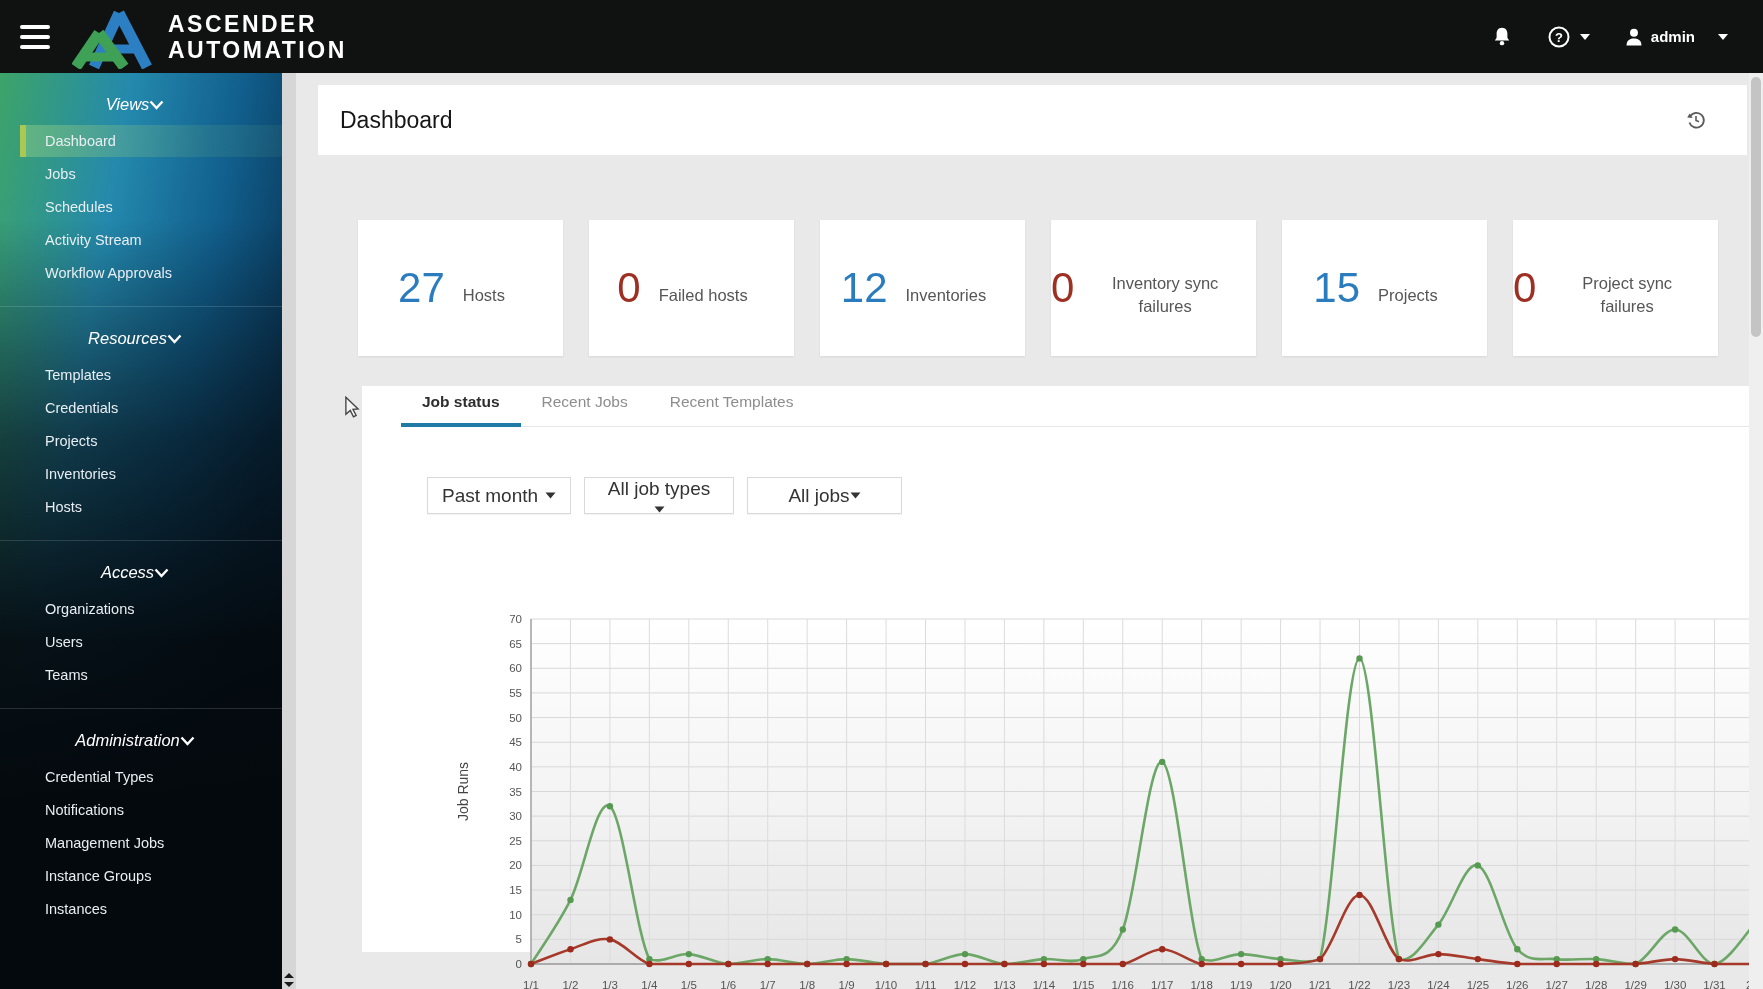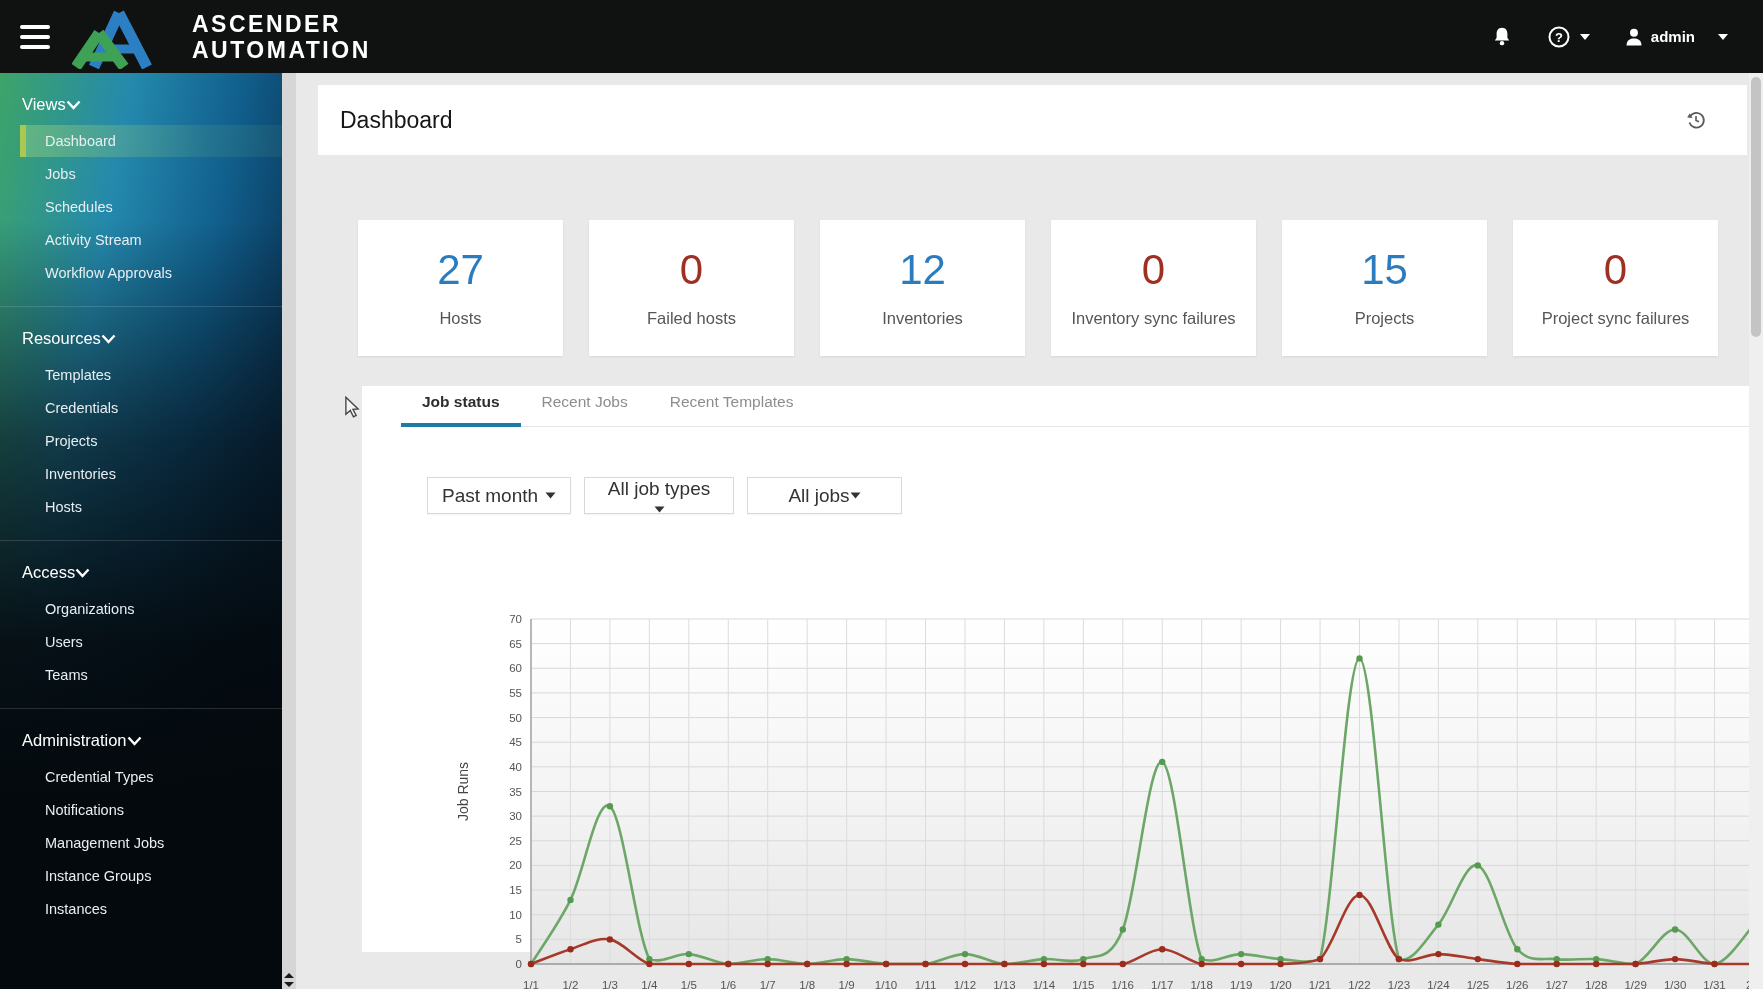--- a/index.html
+++ b/index.html
@@ -5,48 +5,48 @@
   * { margin:0; padding:0; box-sizing:border-box; }
   html,body { background:#555; }
   body { font-family:"Liberation Sans", sans-serif; }
   #stage { position:relative; width:1763px; height:989px; background:#e9e9e9; overflow:hidden; }
 
   
   .topbar { position:absolute; left:0; top:0; width:1763px; height:73px; background:#101211; display:flex; align-items:center; z-index:30; }
   .hamburger { width:30px; height:24px; margin-left:20px; display:flex; flex-direction:column; justify-content:space-between; cursor:pointer; }
   .hamburger span { display:block; height:4px; border-radius:2px; background:#fff; }
   .brand { display:flex; align-items:center; margin-left:22px; }
-  .brand-text { margin-left:28px; color:#fff; font-weight:bold; font-size:23px; letter-spacing:2.5px; line-height:26px; }
+  .brand-text { margin-left:4px; color:#fff; font-weight:bold; font-size:23px; letter-spacing:2.5px; line-height:26px; }
   .topbar-right { margin-left:auto; display:flex; align-items:center; gap:34px; margin-right:34px; color:#fff; }
   .top-icon { display:flex; align-items:center; gap:8px; cursor:pointer; }
   .admin-label { font-size:15px; font-weight:bold; color:#fff; }
 
   
   .sidebar { position:absolute; left:0; top:73px; width:282px; height:916px; overflow:hidden;
     background-image:
       linear-gradient(to bottom, rgba(4,9,13,0) 0%, rgba(4,9,13,0) 16%, rgba(4,9,13,0.62) 40%, rgba(4,9,13,0.94) 62%, #04090d 80%),
       linear-gradient(100deg, #3da469 0%, #2489ad 30%, #115f8d 55%, #0a3a5d 75%, #07263f 100%);
   }
   .side-section { padding-top:14px; padding-bottom:16px; }
   .side-section + .side-section { border-top:1px solid rgba(255,255,255,0.14); }
-  .side-head { display:flex; align-items:center; justify-content:flex-start; padding:8px 34px 10px 22px; cursor:pointer; }
+  .side-head { display:flex; align-items:center; justify-content:center; padding:8px 34px 10px 22px; cursor:pointer;font-style:italic; }
   .side-head-label { color:#fff; font-size:16.5px; }
   .side-item { position:relative; color:#e8eef2; font-size:14.5px; padding:8px 10px 8px 45px; margin:1px 0; cursor:pointer; }
   .side-item.active { background:linear-gradient(90deg, rgba(133,199,136,0.55), rgba(90,160,130,0.22) 70%, rgba(90,160,130,0.12)); border-left:6px solid #a9c952; margin-left:20px; padding-left:19px; }
   .side-scroll { position:absolute; left:282px; top:73px; width:14px; height:916px; background:#d6d6d6; }
   .side-scroll .corner-glyph { position:absolute; left:1px; bottom:2px; width:12px; height:14px; }
 
   
   .main { position:absolute; left:296px; top:73px; width:1453px; height:916px; background:#e9e9e9; }
   .titlebar { position:absolute; left:22px; top:12px; width:1429px; height:70px; background:#fff; display:flex; align-items:center; }
   .page-title { font-size:23px; color:#161616; margin-left:22px; font-weight:500; }
   .history-btn { margin-left:auto; margin-right:40px; cursor:pointer; display:flex; }
 
   .cards { position:absolute; left:62px; top:147px; width:1365px; height:136px; display:flex; gap:26px; }
-  .card { width:205px; height:136px; background:#fff; box-shadow:0 1px 2px rgba(0,0,0,0.08); display:flex; flex-direction:column; align-items:center; justify-content:center; cursor:pointer; }
+  .card { width:205px; height:136px; background:#fff; box-shadow:0 1px 2px rgba(0,0,0,0.08); display:flex; align-items:center; justify-content:center; cursor:pointer; }
   .card-value { font-size:42px; line-height:46px; }
   .card-label { font-size:16.5px; color:#565656; margin-top:14px; text-align:center; line-height:23px; padding:0 18px; }
 
   .panel { position:absolute; left:22px; top:313px; width:1429px; height:566px; background:#fff;margin-left:44px; }
   .tabs { display:flex; margin-left:39px; border-bottom:1px solid #e6e6e6; height:41px; align-items:flex-end; width:calc(100% - 39px); }
   .tab { padding:0 21px 12px 21px; font-size:15.5px; color:#8d8d8d; cursor:pointer; border-bottom:4px solid transparent; margin-bottom:-1px; }
   .tab.active { color:#2e2e2e; font-weight:bold; border-bottom-color:#1f7ba6; }
   .filters { display:flex; gap:13px; margin:50px 0 0 65px; }
   .filter-btn { height:37px; background:#fff; border:1px solid #d9d9d9; display:flex; align-items:center; justify-content:space-between; padding:0 14px; font-size:19px; color:#333; cursor:pointer; box-shadow:0 1px 1px rgba(0,0,0,0.04); }
   .chart-wrap { position:absolute; left:34px; top:217px; }

